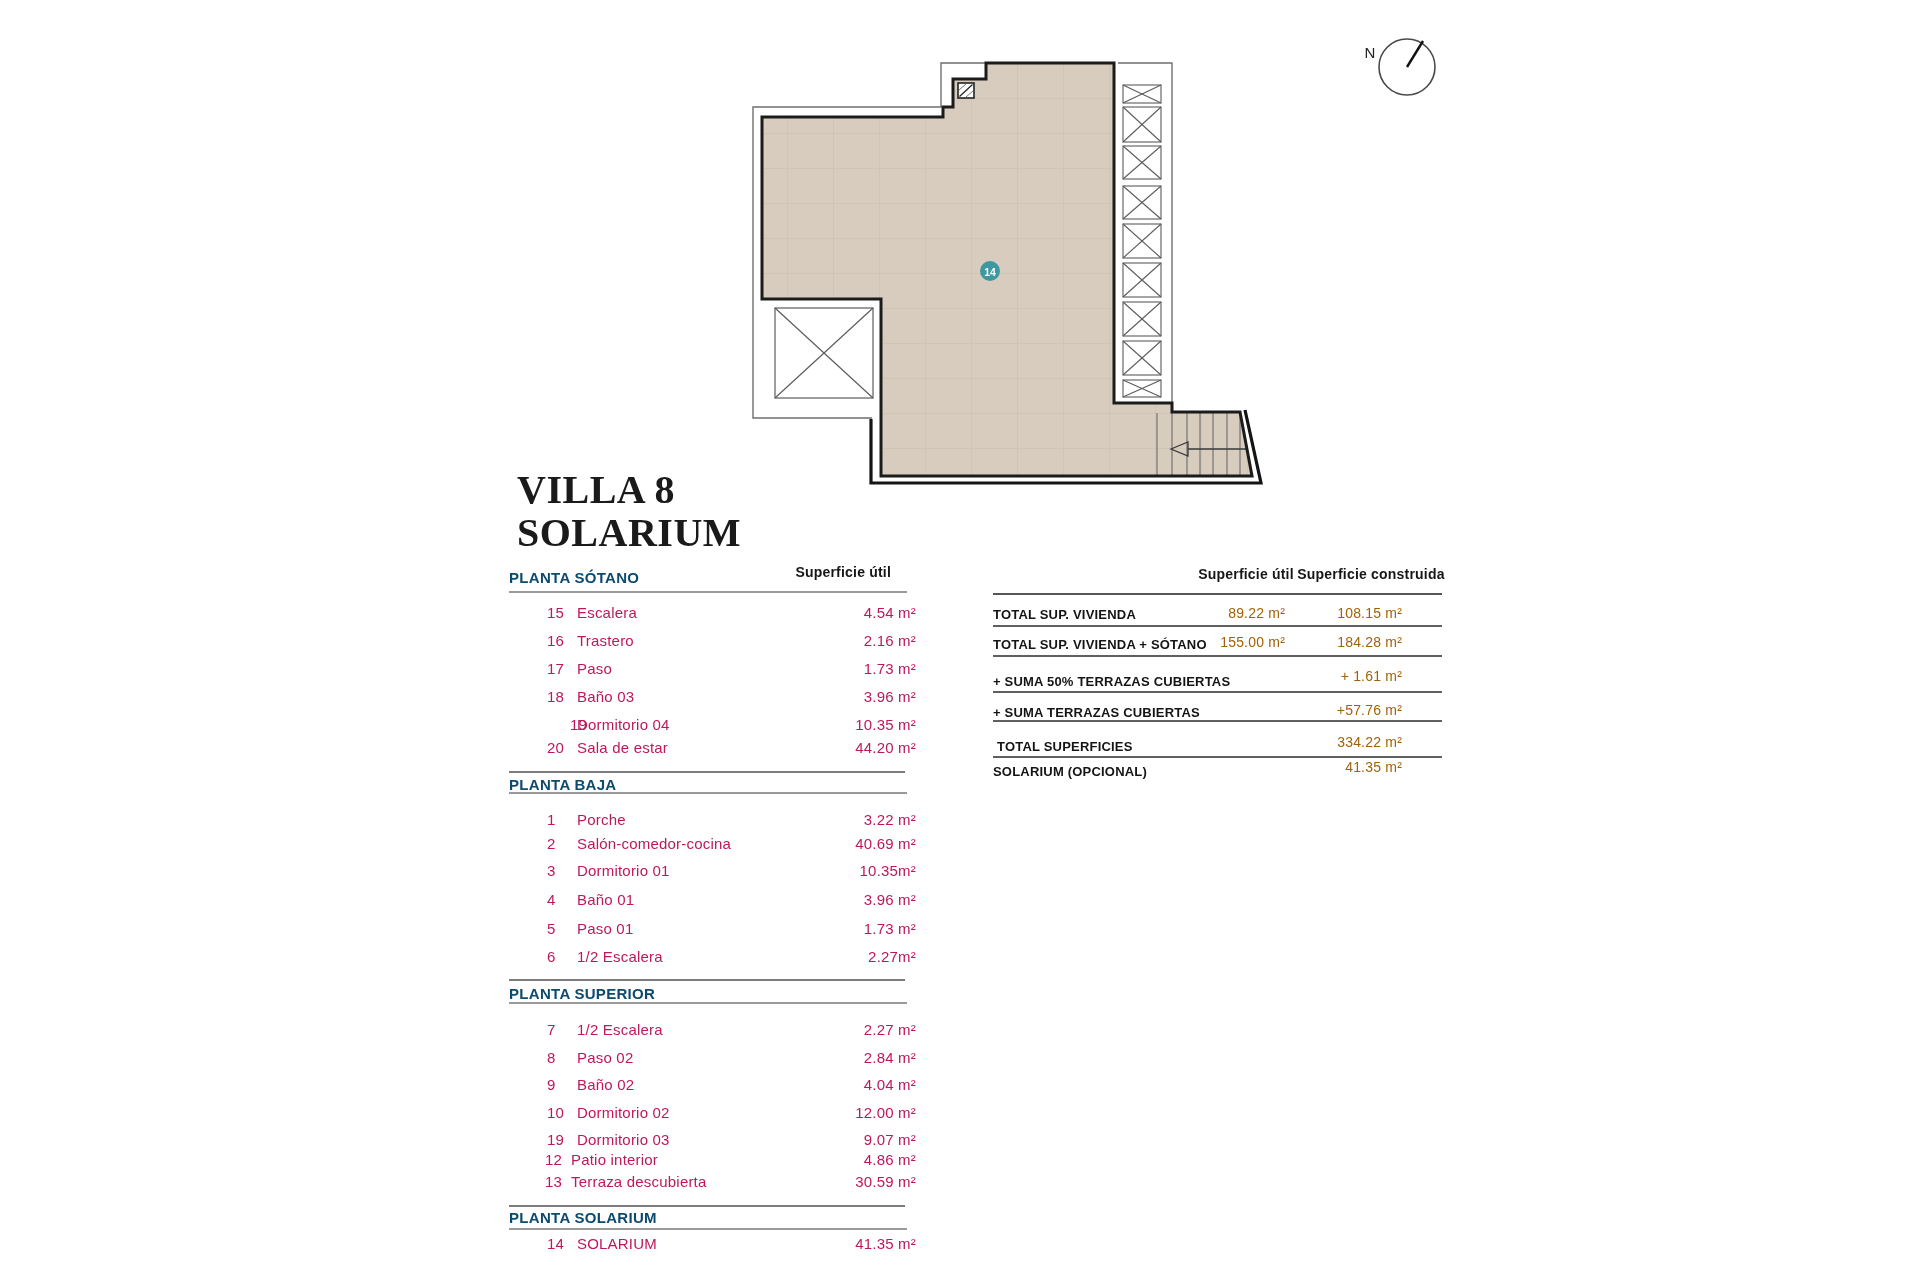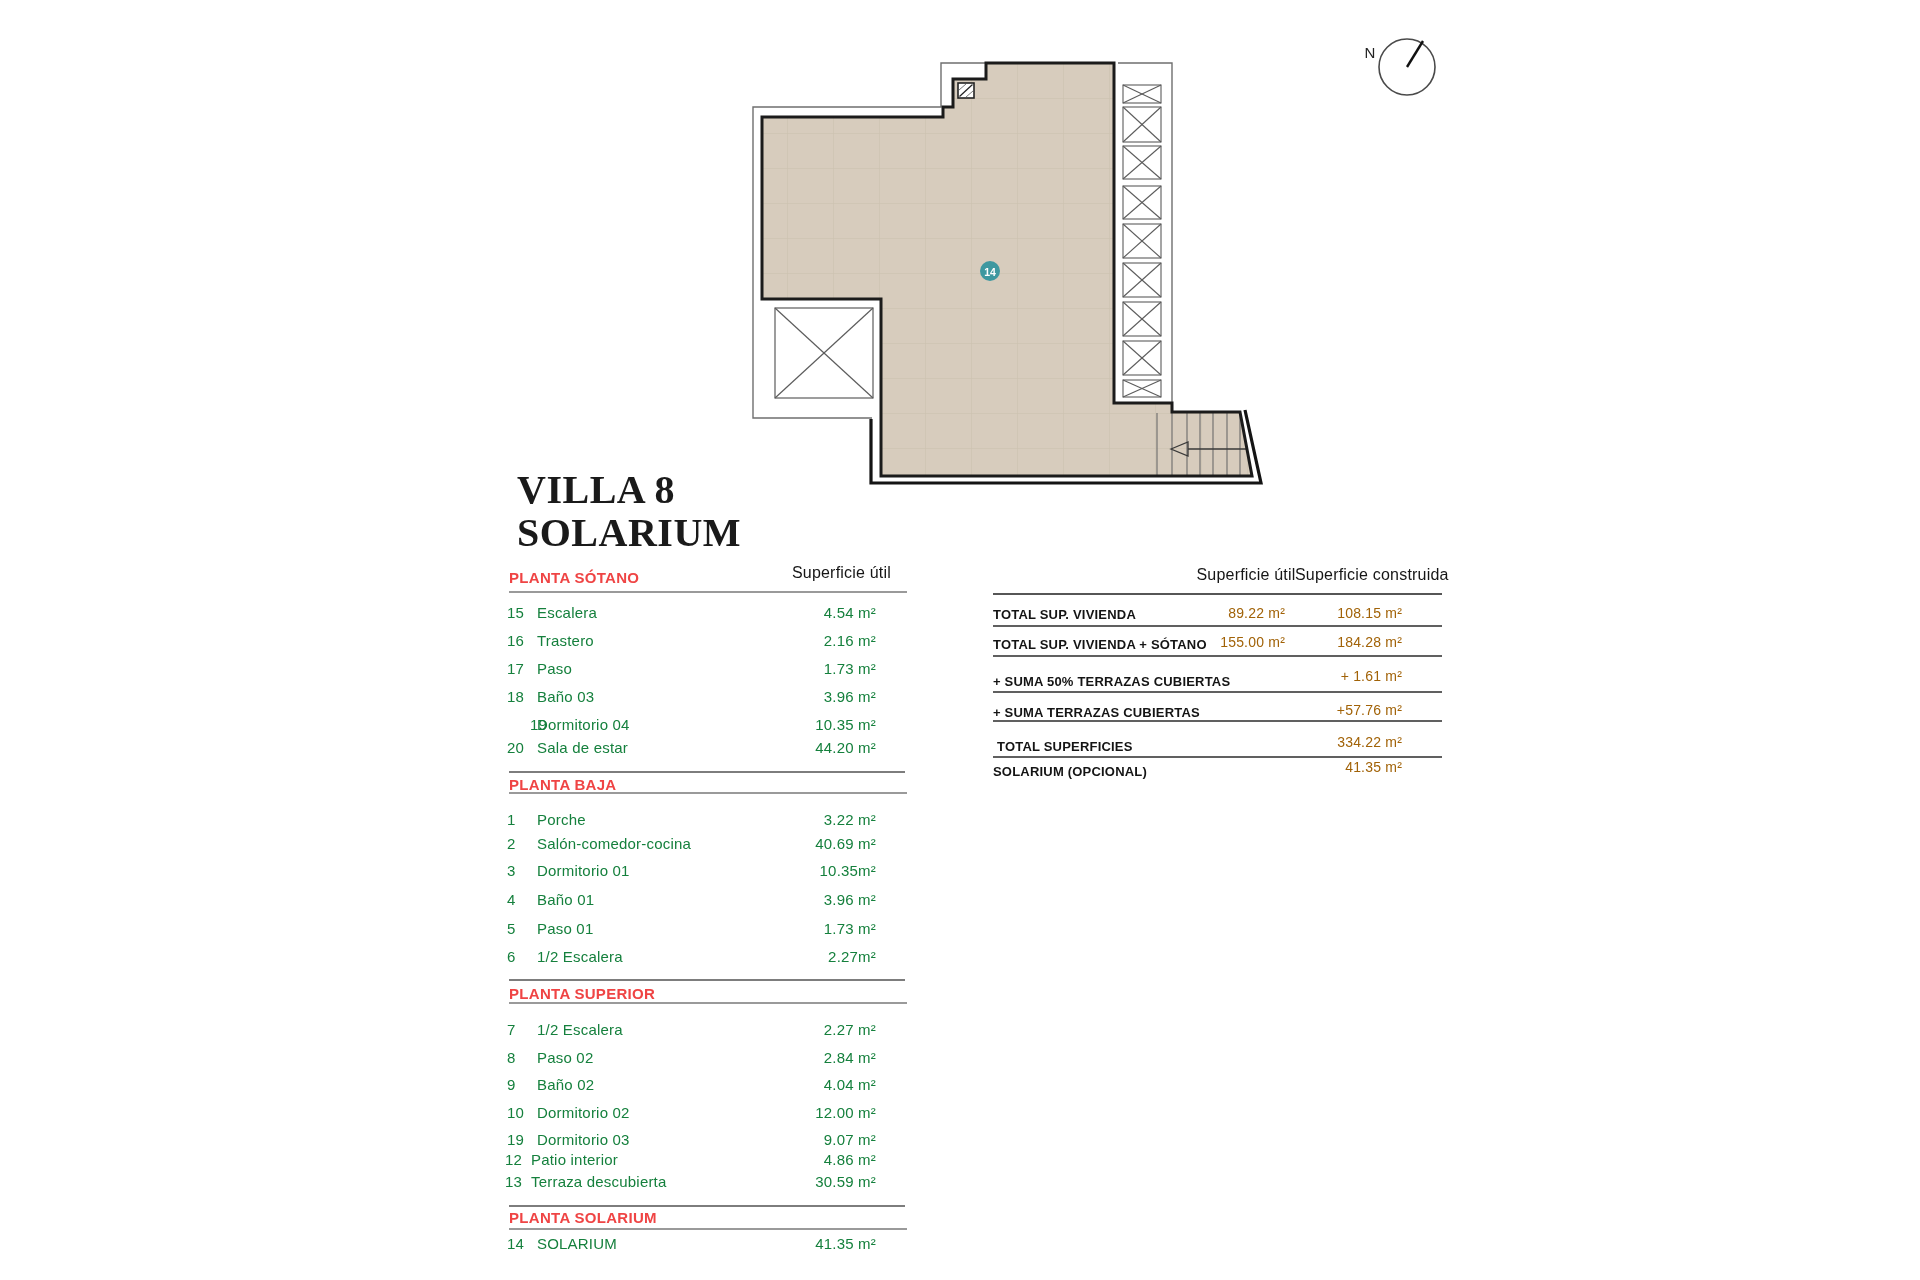--- a/index.html
+++ b/index.html
@@ -1,23 +1,23 @@
 <!DOCTYPE html>
 <html><head>
 <meta charset="utf-8">
 <style>
   html,body{margin:0;padding:0;background:#ffffff;}
   .page{position:relative;width:1920px;height:1280px;background:#ffffff;overflow:hidden;
         font-family:"Liberation Sans",sans-serif;color:#2e2e2e;}
   .abs{position:absolute;white-space:nowrap;}
   .title{font-family:"Liberation Serif",serif;font-weight:700;font-size:40px;line-height:43px;
          color:#1a1a1a;letter-spacing:.5px;}
-  .sec-h{font-size:15px;line-height:18px;font-weight:700;color:#ef4444;letter-spacing:.3px;}
-  .tbl-h{font-size:16px;line-height:17px;font-weight:400;color:#161616;letter-spacing:.2px;}
-  .row-t{font-size:15px;line-height:20px;color:#15803d;letter-spacing:.2px;}
+  .sec-h{font-size:15px;line-height:18px;font-weight:700;color:#0c4a6e;letter-spacing:.3px;}
+  .tbl-h{font-size:14px;line-height:17px;font-weight:700;color:#161616;letter-spacing:.2px;}
+  .row-t{font-size:15px;line-height:20px;color:#be185d;letter-spacing:.2px;margin-left:40px;}
   .sum-l{font-size:13px;line-height:16px;font-weight:700;color:#141414;letter-spacing:.2px;}
   .sum-v{font-size:14px;line-height:17px;color:#a16207;letter-spacing:.2px;}
   .right{text-align:right;}
   .center{text-align:center;}
   .ln{position:absolute;}
   svg text{font-family:"Liberation Sans",sans-serif;}
 </style>
 </head>
 <body>
 

